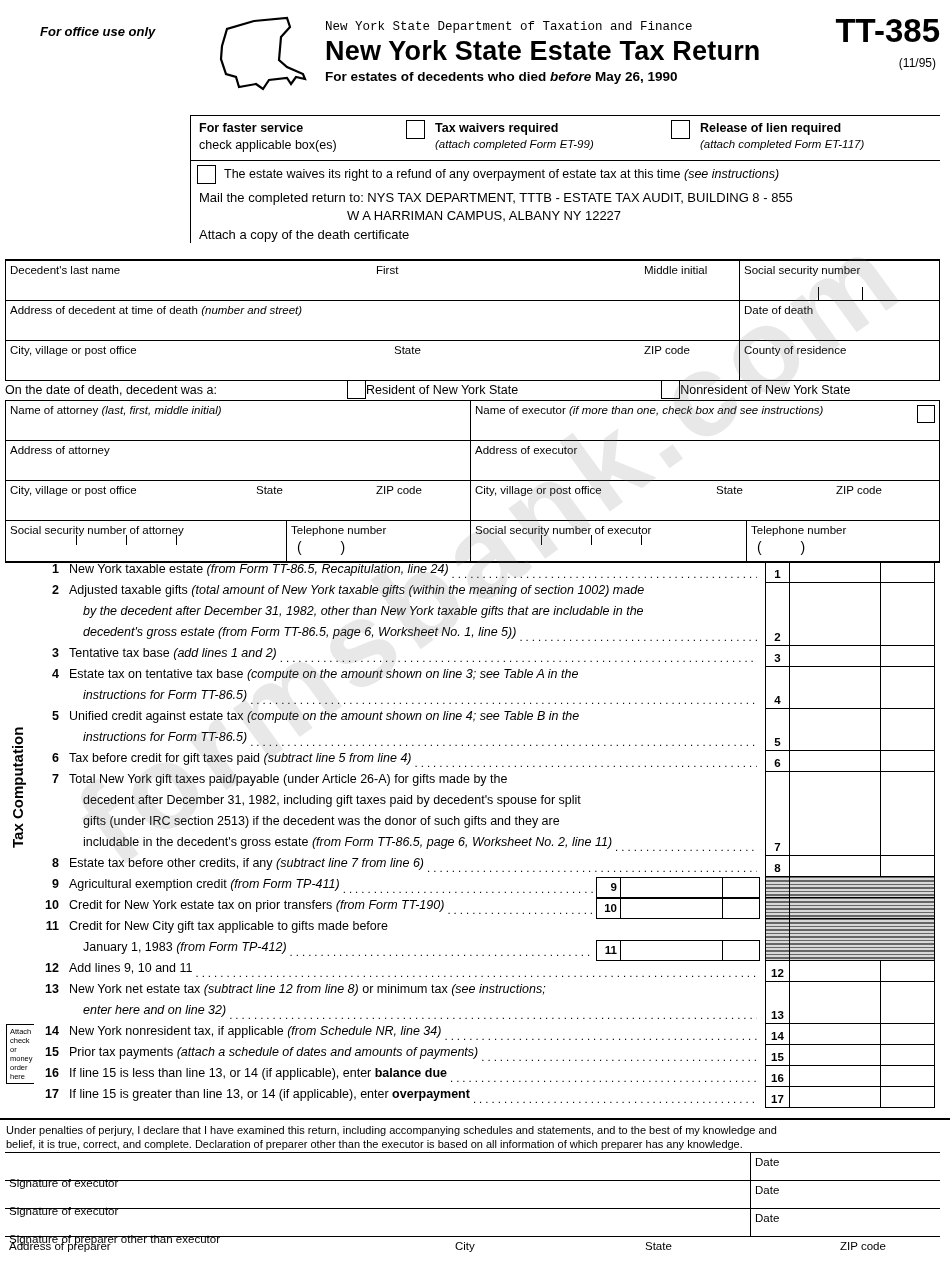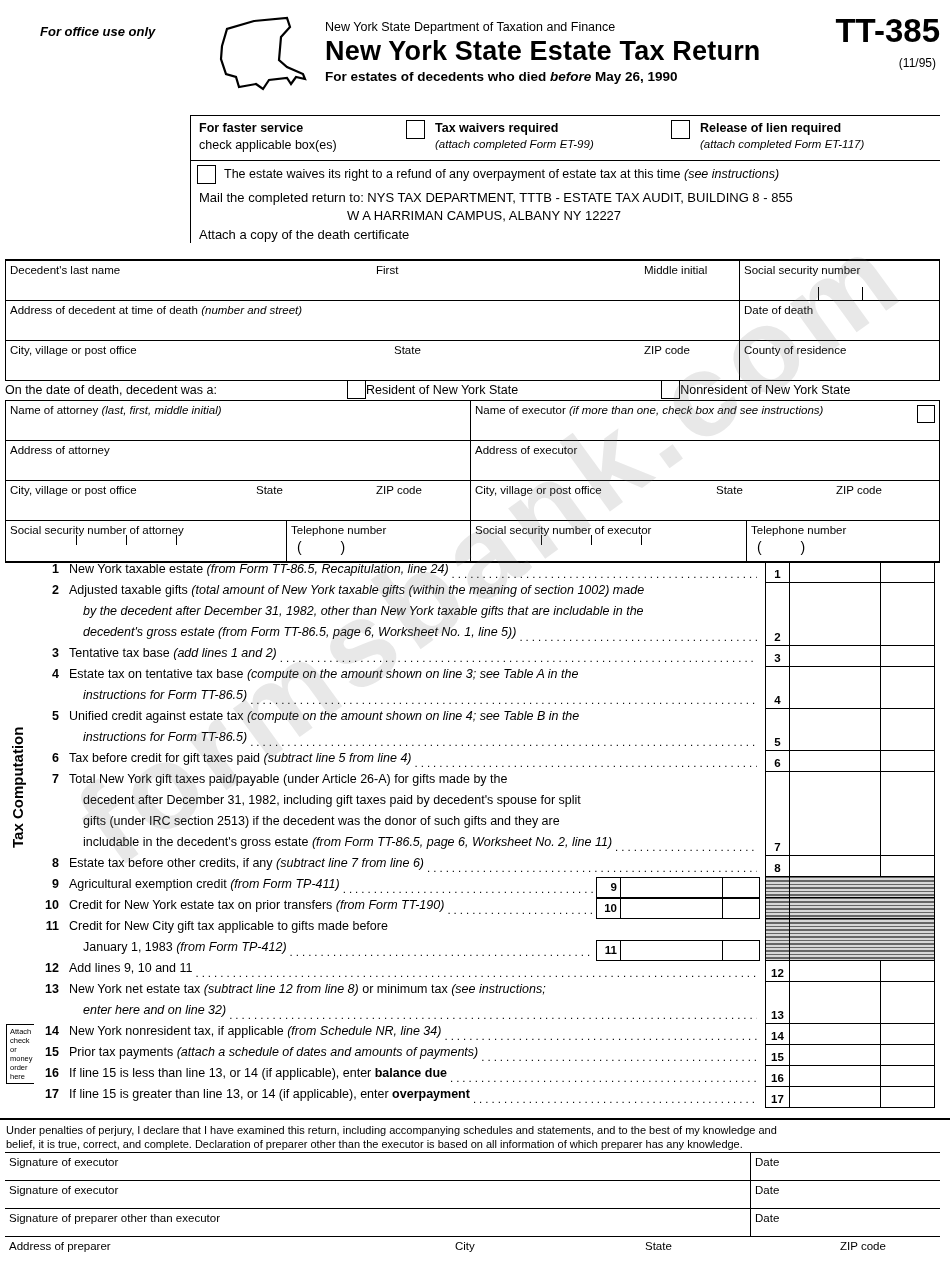--- a/index.html
+++ b/index.html
@@ -8,21 +8,21 @@
   .it { font-style:italic; }
   .bd { font-weight:bold; }
   .rel { position:relative; }
   .lbl { position:absolute; top:3px; font-size:11.5px; white-space:nowrap; }
   .cb { width:19px; height:19px; border:1.5px solid #000; display:inline-block; background:#fff; flex:0 0 auto; }
 
   
   .office-use { position:absolute; left:40px; top:24px; font-style:italic; font-weight:bold; font-size:13px; }
   .ny-icon { position:absolute; left:208px; top:8px; }
   .head-center { position:absolute; left:325px; top:20px; width:490px; }
-  .dept { font-size:12.5px; }
+  .dept { font-size:12.5px;font-family:Liberation Mono, monospace; }
   .title { font-size:27px; font-weight:bold; margin-top:2px; letter-spacing:.2px; white-space:nowrap; }
   .subtitle { font-size:13.5px; font-weight:bold; margin-top:2px; white-space:nowrap; }
   .form-no { position:absolute; right:10px; top:12px; font-size:33px; font-weight:bold; }
   .revision { position:absolute; right:14px; top:56px; font-size:12px; }
 
   
   .notice { position:absolute; left:190px; top:115px; width:750px; height:128px;
             border-top:1.5px solid #000; border-left:1.5px solid #000; font-size:12.5px; }
   .n-row1 { display:flex; height:45px; border-bottom:1px solid #000; padding:4px 0 0 8px; }
   .n-faster { width:207px; line-height:17px; }
@@ -85,21 +85,21 @@
   .ib-amt { width:102px; border-right:1px solid #000; }
   .ib-cents { width:36px; }
   .attach-note { position:absolute; left:1px; top:462px; width:28px; border:1px solid #000; border-right:none;
                  font-size:7.5px; line-height:9px; padding:2px 1px 2px 3px; }
 
   
   .perjury { position:absolute; left:0; top:1118px; width:950px; border-top:2px solid #000;
              font-size:11px; line-height:13.5px; padding:4px 6px 0 6px; }
   .sig-table { position:absolute; left:5px; top:1152px; width:935px; border-top:1px solid #000; font-size:11.5px; }
   .s-row { display:flex; height:28px; border-bottom:1px solid #000; position:relative; }
-  .s-main { flex:1; position:relative; }
+  .s-main { flex:1; position:relative;margin-top:21px; }
   .s-date { width:190px; border-left:1px solid #000; position:relative; }
   .s-addr { height:34px; border-bottom:none; }
 
   
   .watermark { position:absolute; left:-80px; top:480px; width:1140px; text-align:center;
                font-size:118px; font-weight:bold; color:rgba(110,110,110,0.16);
                transform:rotate(-36deg); letter-spacing:8px; pointer-events:none; white-space:nowrap; }
 </style>
 </head>
 <body>

